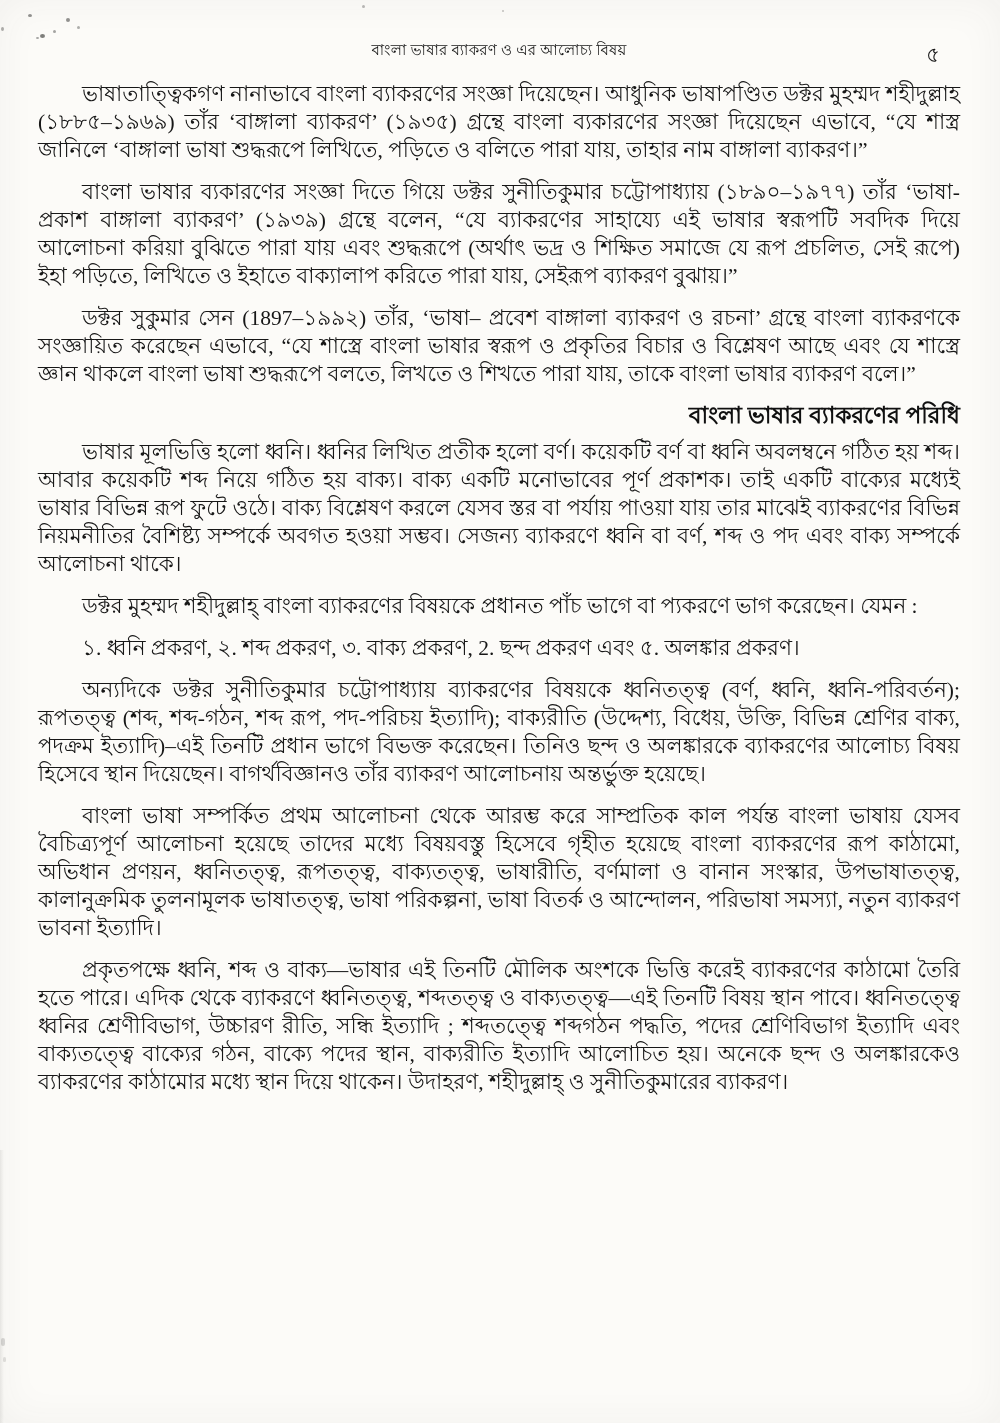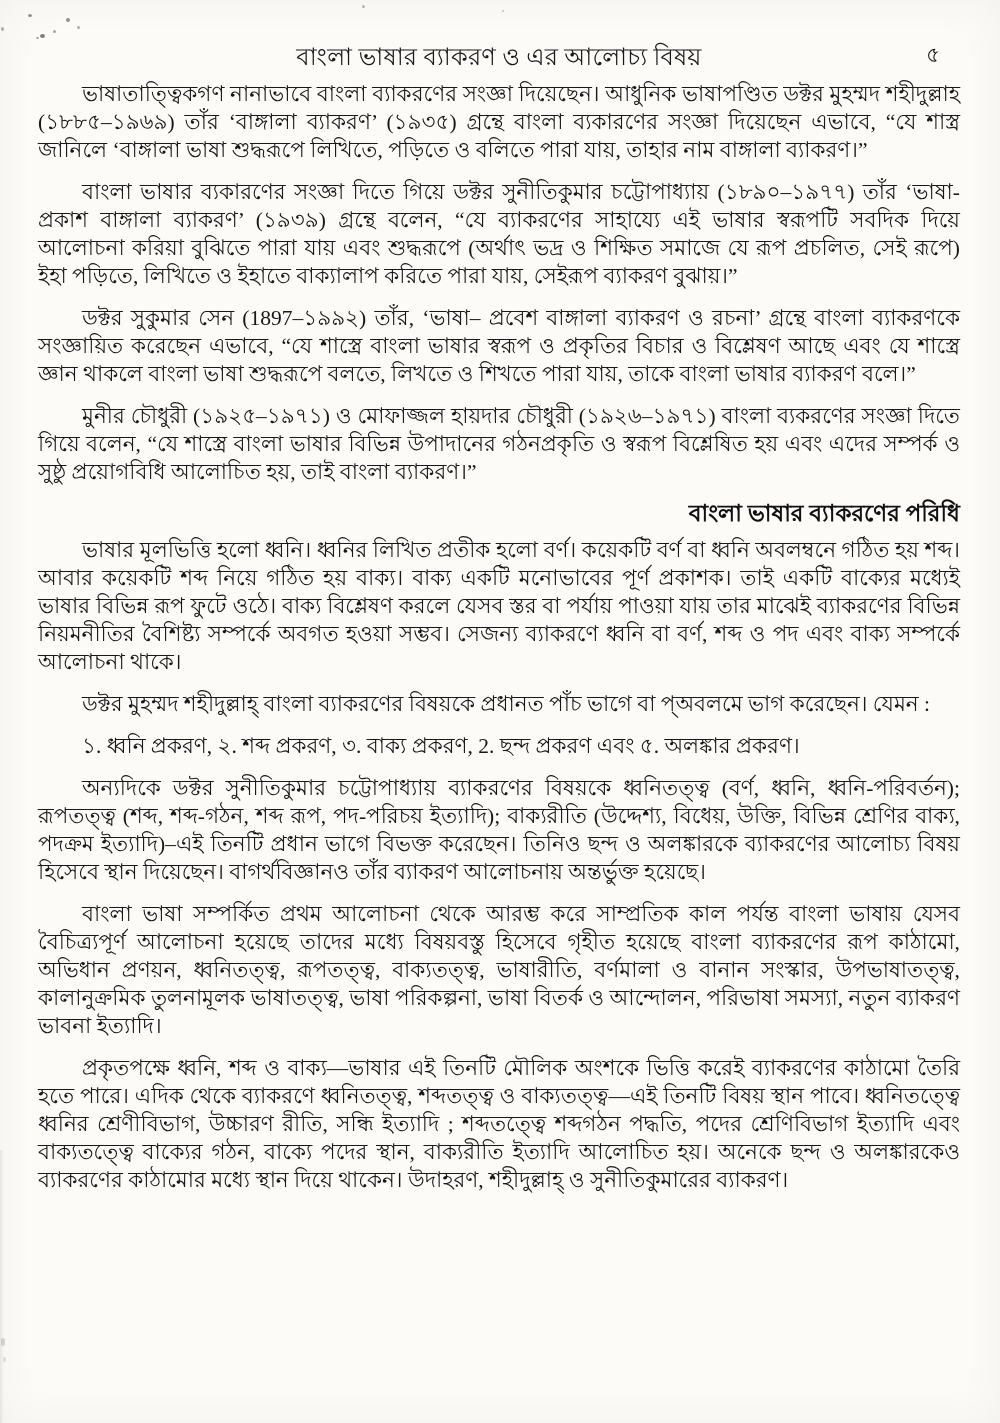--- a/index.html
+++ b/index.html
@@ -27,21 +27,21 @@
   .page-header {
     position: relative;
     height: 32px;
     margin-bottom: 10px;
   }
   .page-title {
     position: absolute;
     left: 50%;
     transform: translateX(-50%);
     white-space: nowrap;
-    font-size: 24px;
+    font-size: 15px;
     letter-spacing: 0.2px;
     color: #181818;
   }
   .page-number {
     position: absolute;
     right: 20px;
     top: 0;
     font-size: 21.5px;
     color: #181818;
   }
@@ -116,23 +116,22 @@
 
   <div class="page-header">
     <span class="page-title">বাংলা ভাষার ব্যাকরণ ও এর আলোচ্য বিষয়</span>
     <span class="page-number">৫</span>
   </div>
 
   <div class="body-text">
     <p class="para">ভাষাতাত্ত্বিকগণ নানাভাবে বাংলা ব্যাকরণের সংজ্ঞা দিয়েছেন। আধুনিক ভাষাপণ্ডিত ডক্টর মুহম্মদ শহীদুল্লাহ (১৮৮৫–১৯৬৯) তাঁর ‘বাঙ্গালা ব্যাকরণ’ (১৯৩৫) গ্রন্থে বাংলা ব্যকারণের সংজ্ঞা দিয়েছেন এভাবে, “যে শাস্ত্র জানিলে ‘বাঙ্গালা ভাষা শুদ্ধরূপে লিখিতে, পড়িতে ও বলিতে পারা যায়, তাহার নাম বাঙ্গালা ব্যাকরণ।”</p>
     <p class="para">বাংলা ভাষার ব্যকারণের সংজ্ঞা দিতে গিয়ে ডক্টর সুনীতিকুমার চট্টোপাধ্যায় (১৮৯০–১৯৭৭) তাঁর ‘ভাষা-প্রকাশ বাঙ্গালা ব্যাকরণ’ (১৯৩৯) গ্রন্থে বলেন, “যে ব্যাকরণের সাহায্যে এই ভাষার স্বরূপটি সবদিক দিয়ে আলোচনা করিয়া বুঝিতে পারা যায় এবং শুদ্ধরূপে (অর্থাৎ ভদ্র ও শিক্ষিত সমাজে যে রূপ প্রচলিত, সেই রূপে) ইহা পড়িতে, লিখিতে ও ইহাতে বাক্যালাপ করিতে পারা যায়, সেইরূপ ব্যাকরণ বুঝায়।”</p>
     <p class="para">ডক্টর সুকুমার সেন (1897–১৯৯২) তাঁর, ‘ভাষা– প্রবেশ বাঙ্গালা ব্যাকরণ ও রচনা’ গ্রন্থে বাংলা ব্যাকরণকে সংজ্ঞায়িত করেছেন এভাবে, “যে শাস্ত্রে বাংলা ভাষার স্বরূপ ও প্রকৃতির বিচার ও বিশ্লেষণ আছে এবং যে শাস্ত্রে জ্ঞান থাকলে বাংলা ভাষা শুদ্ধরূপে বলতে, লিখতে ও শিখতে পারা যায়, তাকে বাংলা ভাষার ব্যাকরণ বলে।”</p>
-    <p class="para">মুনীর চৌধুরী (১৯২৫–১৯৭১) ও মোফাজ্জল হায়দার চৌধুরী (১৯২৬–১৯৭১) বাংলা ব্যকরণের সংজ্ঞা দিতে গিয়ে বলেন, “যে শাস্ত্রে বাংলা ভাষার বিভিন্ন উপাদানের গঠনপ্রকৃতি ও স্বরূপ বিশ্লেষিত হয় এবং এদের সম্পর্ক ও সুষ্ঠু প্রয়োগবিধি আলোচিত হয়, তাই বাংলা ব্যাকরণ।”</p>
     <h2 class="body-text section-heading">বাংলা ভাষার ব্যাকরণের পরিধি</h2>
     <p class="para">ভাষার মূলভিত্তি হলো ধ্বনি। ধ্বনির লিখিত প্রতীক হলো বর্ণ। কয়েকটি বর্ণ বা ধ্বনি অবলম্বনে গঠিত হয় শব্দ। আবার কয়েকটি শব্দ নিয়ে গঠিত হয় বাক্য। বাক্য একটি মনোভাবের পূর্ণ প্রকাশক। তাই একটি বাক্যের মধ্যেই ভাষার বিভিন্ন রূপ ফুটে ওঠে। বাক্য বিশ্লেষণ করলে যেসব স্তর বা পর্যায় পাওয়া যায় তার মাঝেই ব্যাকরণের বিভিন্ন নিয়মনীতির বৈশিষ্ট্য সম্পর্কে অবগত হওয়া সম্ভব। সেজন্য ব্যাকরণে ধ্বনি বা বর্ণ, শব্দ ও পদ এবং বাক্য সম্পর্কে আলোচনা থাকে।</p>
-    <p class="para">ডক্টর মুহম্মদ শহীদুল্লাহ্‌ বাংলা ব্যাকরণের বিষয়কে প্রধানত পাঁচ ভাগে বা প্অবলমে ভাগ করেছেন। যেমন :</p>
+    <p class="para">ডক্টর মুহম্মদ শহীদুল্লাহ্‌ বাংলা ব্যাকরণের বিষয়কে প্রধানত পাঁচ ভাগে বা প্যকরণে ভাগ করেছেন। যেমন :</p>
     <p class="list-line">১. ধ্বনি প্রকরণ, ২. শব্দ প্রকরণ, ৩. বাক্য প্রকরণ, 2. ছন্দ প্রকরণ এবং ৫. অলঙ্কার প্রকরণ।</p>
     <p class="para">অন্যদিকে ডক্টর সুনীতিকুমার চট্টোপাধ্যায় ব্যাকরণের বিষয়কে ধ্বনিতত্ত্ব (বর্ণ, ধ্বনি, ধ্বনি-পরিবর্তন); রূপতত্ত্ব (শব্দ, শব্দ-গঠন, শব্দ রূপ, পদ-পরিচয় ইত্যাদি); বাক্যরীতি (উদ্দেশ্য, বিধেয়, উক্তি, বিভিন্ন শ্রেণির বাক্য, পদক্রম ইত্যাদি)–এই তিনটি প্রধান ভাগে বিভক্ত করেছেন। তিনিও ছন্দ ও অলঙ্কারকে ব্যাকরণের আলোচ্য বিষয় হিসেবে স্থান দিয়েছেন। বাগর্থবিজ্ঞানও তাঁর ব্যাকরণ আলোচনায় অন্তর্ভুক্ত হয়েছে।</p>
     <p class="para">বাংলা ভাষা সম্পর্কিত প্রথম আলোচনা থেকে আরম্ভ করে সাম্প্রতিক কাল পর্যন্ত বাংলা ভাষায় যেসব বৈচিত্র্যপূর্ণ আলোচনা হয়েছে তাদের মধ্যে বিষয়বস্তু হিসেবে গৃহীত হয়েছে বাংলা ব্যাকরণের রূপ কাঠামো, অভিধান প্রণয়ন, ধ্বনিতত্ত্ব, রূপতত্ত্ব, বাক্যতত্ত্ব, ভাষারীতি, বর্ণমালা ও বানান সংস্কার, উপভাষাতত্ত্ব, কালানুক্রমিক তুলনামূলক ভাষাতত্ত্ব, ভাষা পরিকল্পনা, ভাষা বিতর্ক ও আন্দোলন, পরিভাষা সমস্যা, নতুন ব্যাকরণ ভাবনা ইত্যাদি।</p>
     <p class="para">প্রকৃতপক্ষে ধ্বনি, শব্দ ও বাক্য—ভাষার এই তিনটি মৌলিক অংশকে ভিত্তি করেই ব্যাকরণের কাঠামো তৈরি হতে পারে। এদিক থেকে ব্যাকরণে ধ্বনিতত্ত্ব, শব্দতত্ত্ব ও বাক্যতত্ত্ব—এই তিনটি বিষয় স্থান পাবে। ধ্বনিতত্ত্বে ধ্বনির শ্রেণীবিভাগ, উচ্চারণ রীতি, সন্ধি ইত্যাদি ; শব্দতত্ত্বে শব্দগঠন পদ্ধতি, পদের শ্রেণিবিভাগ ইত্যাদি এবং বাক্যতত্ত্বে বাক্যের গঠন, বাক্যে পদের স্থান, বাক্যরীতি ইত্যাদি আলোচিত হয়। অনেকে ছন্দ ও অলঙ্কারকেও ব্যাকরণের কাঠামোর মধ্যে স্থান দিয়ে থাকেন। উদাহরণ, শহীদুল্লাহ্‌ ও সুনীতিকুমারের ব্যাকরণ।</p>
   </div>
 
 </div>
 
 </body></html>

